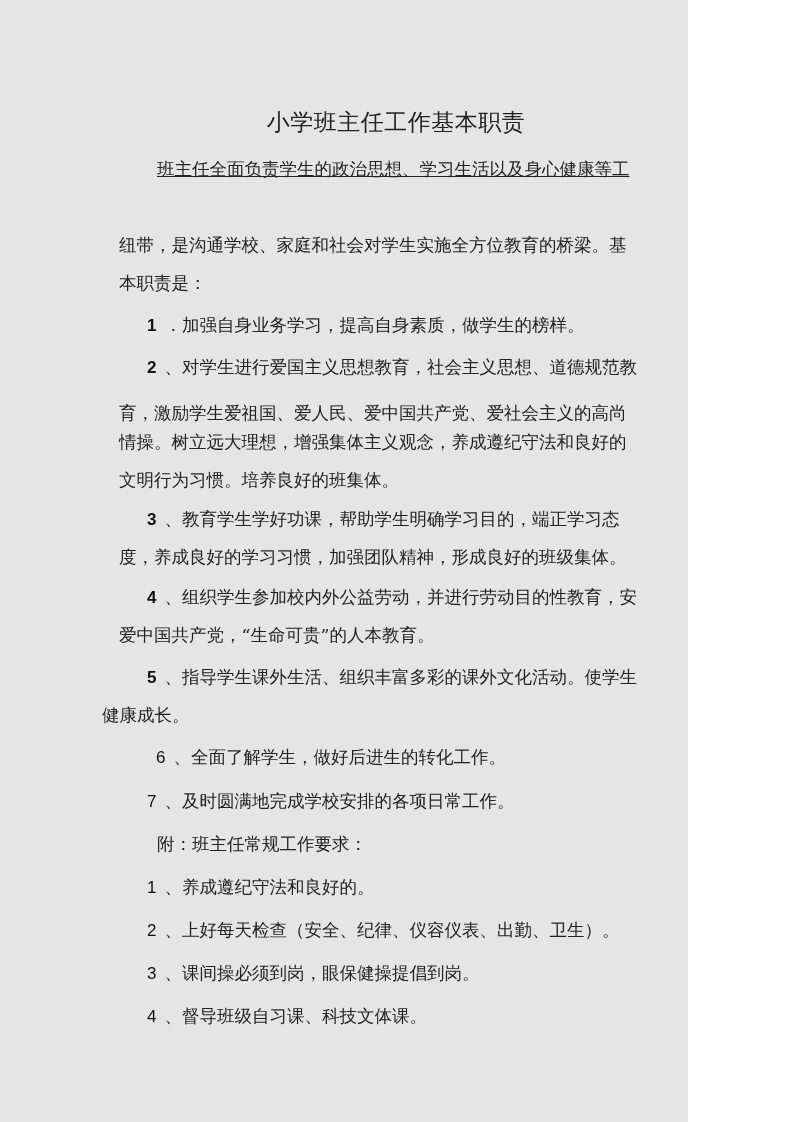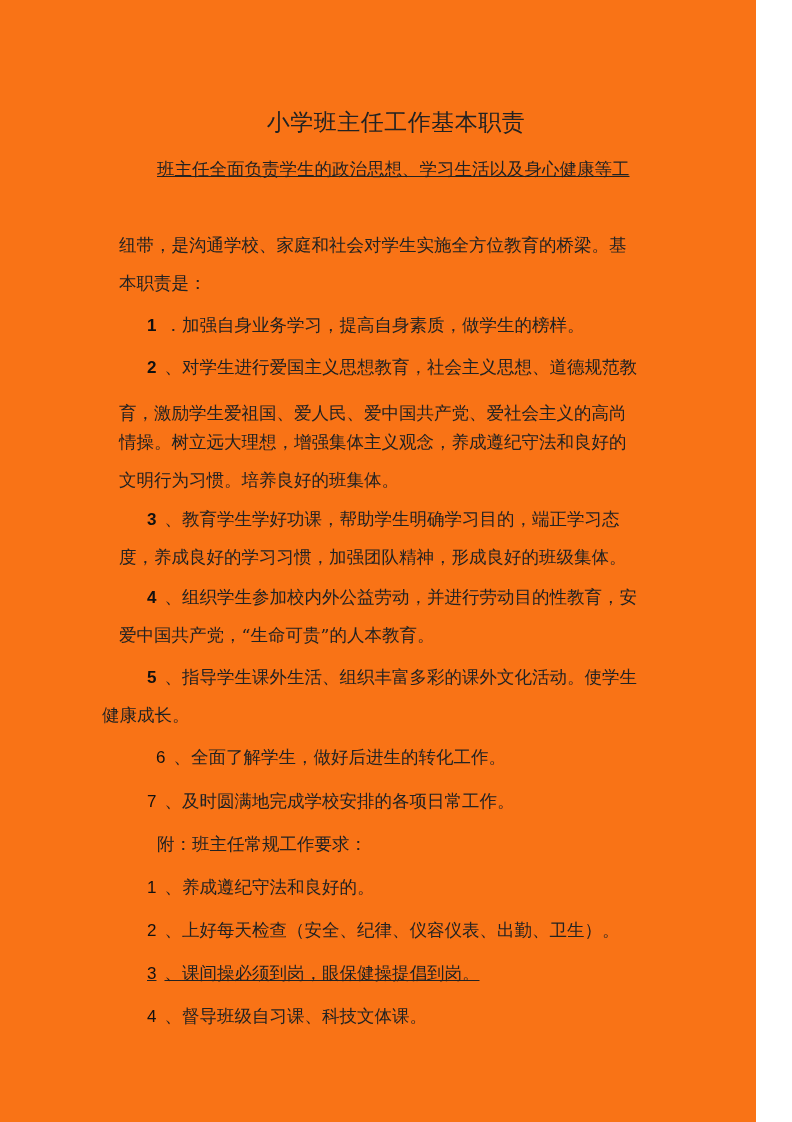--- a/index.html
+++ b/index.html
@@ -1,18 +1,18 @@
 <!DOCTYPE html>
 <html><head>
 <meta charset="utf-8">
 <style>
   html, body { margin: 0; padding: 0; background: #ffffff; }
   body { width: 792px; height: 1122px; position: relative; overflow: hidden;
          font-family: "DejaVu Serif", "Liberation Serif", serif; color: #222222; }
-  .page { position: absolute; left: 0; top: 0; width: 756px; height: 1122px; background: #f97316; }
+  .page { position: absolute; left: 0; top: 0; width: 688px; height: 1122px; background: #e5e5e5; }
   .title { position: absolute; left: 0; width: 792px; top: 106px; text-align: center;
            font-size: 23px; letter-spacing: 0.5px; color: #222; line-height: 32px; }
   .line { position: absolute; font-size: 17.5px; line-height: 26px; white-space: nowrap; color: #222; }
   .num { font-family: "Liberation Sans", "DejaVu Sans", sans-serif; font-weight: bold; font-size: 17px; margin-right: 8px; color: #111; }
   .num.light { font-weight: normal; }
 </style>
 </head>
 <body>
 
 <div class="page">
@@ -58,20 +58,20 @@
   </div>
 
   <div class="line" style="left:157px; top:831px;">附：班主任常规工作要求：</div>
 
   <div class="line" style="left:147px; top:874px;">
     <span class="num light">1</span><span>、</span><span>养成遵纪守法和良好的。</span>
   </div>
   <div class="line" style="left:147px; top:917px;">
     <span class="num light">2</span><span>、</span><span>上好每天检查（安全、纪律、仪容仪表、出勤、卫生）。</span>
   </div>
-  <div class="line" style="left:147px; top:960px;text-decoration:underline;">
+  <div class="line" style="left:147px; top:960px;">
     <span class="num light">3</span><span>、</span><span>课间操必须到岗，眼保健操提倡到岗。</span>
   </div>
   <div class="line" style="left:147px; top:1003px;">
     <span class="num light">4</span><span>、</span><span>督导班级自习课、科技文体课。</span>
   </div>
 
 </div>
 
 </body></html>

